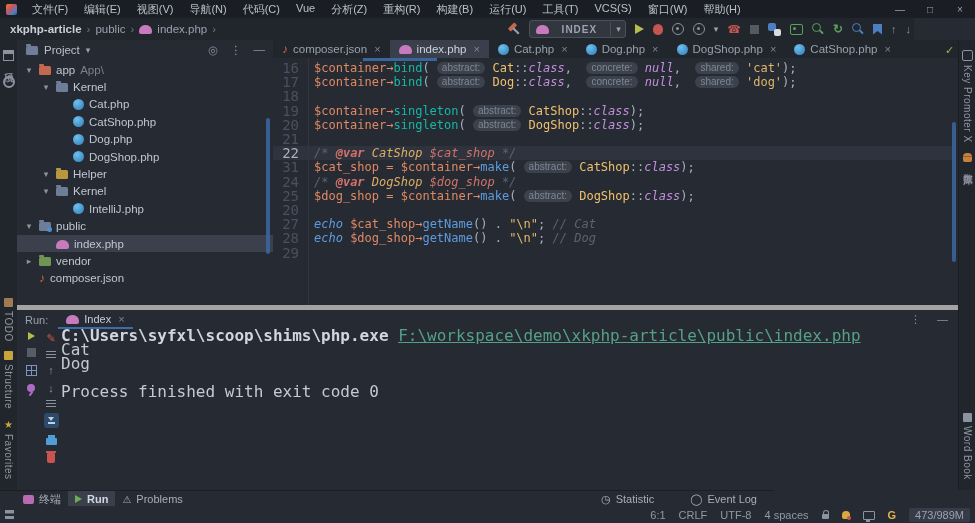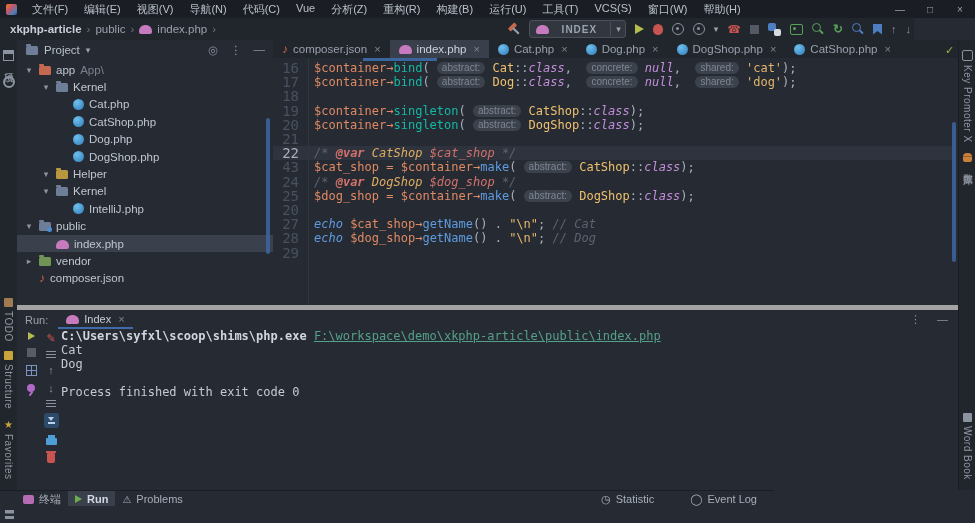--- a/index.html
+++ b/index.html
@@ -77,21 +77,21 @@
         font-size:10px;font-family:"Liberation Sans",sans-serif;font-style:normal;vertical-align:1px;line-height:12px;}
 
   
   .runpanel{position:absolute;left:17px;top:305px;width:941px;height:185px;background:#262B33;border-top:5px solid #a3a3a3;}
   .run-header{height:19px;display:flex;align-items:center;}
   .run-label{padding:0 10px 0 8px;color:#9AA2AE;}
   .run-tab{display:flex;align-items:center;gap:5px;height:19px;padding:0 8px;color:#C6CDD8;border-bottom:2px solid #3E6CA8;box-sizing:border-box;}
   .run-hicons{position:absolute;right:10px;top:3px;display:flex;gap:16px;color:#8B93A0;}
   .run-strip1{position:absolute;left:6px;top:22px;display:flex;flex-direction:column;align-items:center;gap:8px;width:16px;}
   .run-strip2{position:absolute;left:26px;top:22px;display:flex;flex-direction:column;align-items:center;gap:6px;width:16px;}
-  .console{position:absolute;left:44px;top:19px;font-size:12px;line-height:14px;white-space:pre;}
+  .console{position:absolute;left:44px;top:19px;font-size:16px;line-height:14px;white-space:pre;}
   .con-line{height:14px;}
   .cn-cmd{color:#D0D6DF;font-weight:bold;} .cn-out{color:#C4CAD3;}
   .cn-link{color:#55A089;text-decoration:underline;}
 
   
   .bottombar{position:absolute;left:0;top:490px;width:774px;height:16px;background:#262B33;border-top:1px solid #1B1F25;display:flex;align-items:center;}
   .bb-item{display:flex;align-items:center;gap:5px;padding:0 7px;height:16px;color:#A7AEB9;}
   .bb-item.active{background:#3A404B;color:#D3D9E2;font-weight:bold;}
   .bb-right{position:absolute;right:10px;display:flex;gap:22px;}
   .statusbar{position:absolute;left:0;top:506px;width:975px;height:17px;background:#262B33;display:flex;align-items:center;color:#9199A5;}
@@ -396,21 +396,21 @@
   <div class="curline"></div>
   <div class="hl-strip"></div>
   <div class="gutter mono" id="gutter">
       <div>16</div>
       <div>17</div>
       <div>18</div>
       <div>19</div>
       <div>20</div>
       <div>21</div>
       <div class="current">22</div>
-      <div>43</div>
+      <div>31</div>
       <div>24</div>
       <div>25</div>
       <div>20</div>
       <div>27</div>
       <div>28</div>
       <div>29</div>
     </div>
   <div class="gutter-sep"></div>
   <div class="codewrap mono" id="code"><div class="cl"><span class="tk-v">$container</span><span class="tk-o">→</span><span class="tk-f">bind</span><span class="tk-p">(</span><span class="tk-w"> </span><span class="tk-h">abstract:</span><span class="tk-w"> </span><span class="tk-c">Cat</span><span class="tk-p">::</span><span class="tk-k">class</span><span class="tk-p">,</span><span class="tk-w">  </span><span class="tk-h">concrete:</span><span class="tk-w"> </span><span class="tk-k">null</span><span class="tk-p">,</span><span class="tk-w">  </span><span class="tk-h">shared:</span><span class="tk-w"> </span><span class="tk-s">'cat'</span><span class="tk-p">);</span></div><div class="cl"><span class="tk-v">$container</span><span class="tk-o">→</span><span class="tk-f">bind</span><span class="tk-p">(</span><span class="tk-w"> </span><span class="tk-h">abstract:</span><span class="tk-w"> </span><span class="tk-c">Dog</span><span class="tk-p">::</span><span class="tk-k">class</span><span class="tk-p">,</span><span class="tk-w">  </span><span class="tk-h">concrete:</span><span class="tk-w"> </span><span class="tk-k">null</span><span class="tk-p">,</span><span class="tk-w">  </span><span class="tk-h">shared:</span><span class="tk-w"> </span><span class="tk-s">'dog'</span><span class="tk-p">);</span></div><div class="cl"></div><div class="cl"><span class="tk-v">$container</span><span class="tk-o">→</span><span class="tk-f">singleton</span><span class="tk-p">(</span><span class="tk-w"> </span><span class="tk-h">abstract:</span><span class="tk-w"> </span><span class="tk-c">CatShop</span><span class="tk-p">::</span><span class="tk-k">class</span><span class="tk-p">);</span></div><div class="cl"><span class="tk-v">$container</span><span class="tk-o">→</span><span class="tk-f">singleton</span><span class="tk-p">(</span><span class="tk-w"> </span><span class="tk-h">abstract:</span><span class="tk-w"> </span><span class="tk-c">DogShop</span><span class="tk-p">::</span><span class="tk-k">class</span><span class="tk-p">);</span></div><div class="cl"></div><div class="cl"><span class="tk-cm">/* </span><span class="tk-dt">@var</span><span class="tk-w"> </span><span class="tk-dc">CatShop</span><span class="tk-w"> </span><span class="tk-dv">$cat_shop</span><span class="tk-cm"> */</span></div><div class="cl"><span class="tk-v">$cat_shop</span><span class="tk-w"> </span><span class="tk-o">=</span><span class="tk-w"> </span><span class="tk-v">$container</span><span class="tk-o">→</span><span class="tk-m">make</span><span class="tk-p">(</span><span class="tk-w"> </span><span class="tk-h">abstract:</span><span class="tk-w"> </span><span class="tk-c">CatShop</span><span class="tk-p">::</span><span class="tk-k">class</span><span class="tk-p">);</span></div><div class="cl"><span class="tk-cm">/* </span><span class="tk-dt">@var</span><span class="tk-w"> </span><span class="tk-dc">DogShop</span><span class="tk-w"> </span><span class="tk-dv">$dog_shop</span><span class="tk-cm"> */</span></div><div class="cl"><span class="tk-v">$dog_shop</span><span class="tk-w"> </span><span class="tk-o">=</span><span class="tk-w"> </span><span class="tk-v">$container</span><span class="tk-o">→</span><span class="tk-m">make</span><span class="tk-p">(</span><span class="tk-w"> </span><span class="tk-h">abstract:</span><span class="tk-w"> </span><span class="tk-c">DogShop</span><span class="tk-p">::</span><span class="tk-k">class</span><span class="tk-p">);</span></div><div class="cl"></div><div class="cl"><span class="tk-e">echo</span><span class="tk-w"> </span><span class="tk-v">$cat_shop</span><span class="tk-o">→</span><span class="tk-m">getName</span><span class="tk-p">()</span><span class="tk-w"> </span><span class="tk-p">.</span><span class="tk-w"> </span><span class="tk-s">"\n"</span><span class="tk-p">;</span><span class="tk-w"> </span><span class="tk-cm">// Cat</span></div><div class="cl"><span class="tk-e">echo</span><span class="tk-w"> </span><span class="tk-v">$dog_shop</span><span class="tk-o">→</span><span class="tk-m">getName</span><span class="tk-p">()</span><span class="tk-w"> </span><span class="tk-p">.</span><span class="tk-w"> </span><span class="tk-s">"\n"</span><span class="tk-p">;</span><span class="tk-w"> </span><span class="tk-cm">// Dog</span></div><div class="cl"></div></div>
   <span class="check">✓</span>
@@ -473,13 +473,24 @@
     </span>
     <span class="bb-item">
       <span>◯</span>
       <span>Event Log</span>
     </span>
   </span>
 </div>
 
 <div class="statusbar">
   <span style="margin-left:5px" class="gicon ic-stack"></span>
+  <span class="sb-right">
+    <span>6:1</span>
+    <span>CRLF</span>
+    <span>UTF-8</span>
+    <span>4 spaces</span>
+    <span class="gicon ic-lock"></span>
+    <span class="gicon ic-bell"></span>
+    <span class="gicon ic-mon"></span>
+    <span class="ic-g">G</span>
+    <span class="mem-pill">473/989M</span>
+  </span>
 </div>
 
 </body></html>

